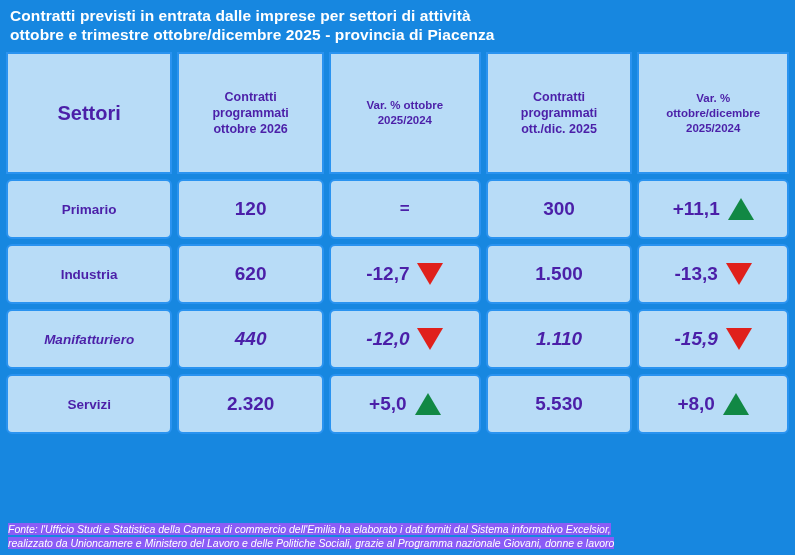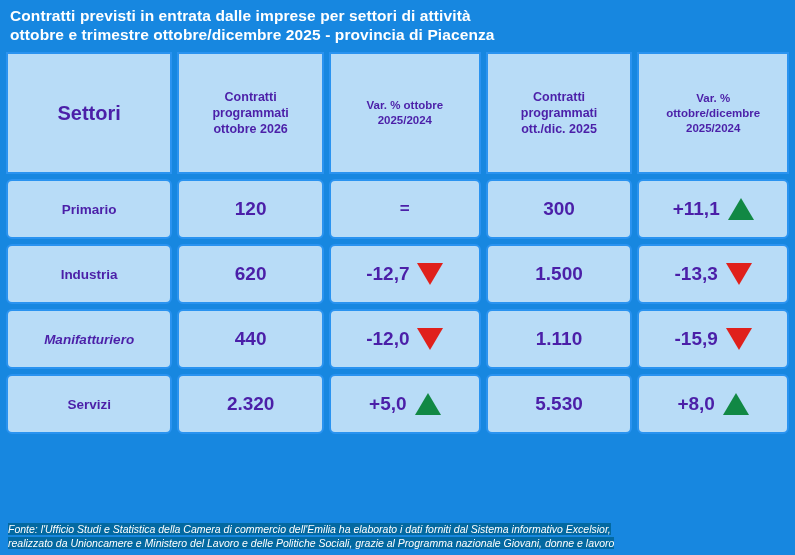--- a/index.html
+++ b/index.html
@@ -94,20 +94,21 @@
   }
   .sector-label.italic {
     font-style: italic;
   }
   .value {
     font-size: 19px;
     font-weight: bold;
     color: #4b1fa8;
   }
   .value.italic {
+    font-style: italic;
   }
   .value.small {
     font-size: 17px;
   }
   .varcell {
     display: flex;
     align-items: center;
     justify-content: center;
     gap: 8px;
   }
@@ -136,21 +137,21 @@
     box-sizing: border-box;
   }
   .footer-line {
     font-size: 10.5px;
     font-style: italic;
     color: #ffffff;
     line-height: 13.5px;
     background: transparent;
   }
   .footer-line span {
-    background: #0369a1;
+    background: #8b5cf6;
   }
 </style>
 </head>
 <body>
 
 <div class="page">
 
   <div class="title-block">
     <div class="title-line">Contratti previsti in entrata dalle imprese per settori di attività</div>
     <div class="title-line">ottobre e trimestre ottobre/dicembre 2025  -  provincia di Piacenza</div>

